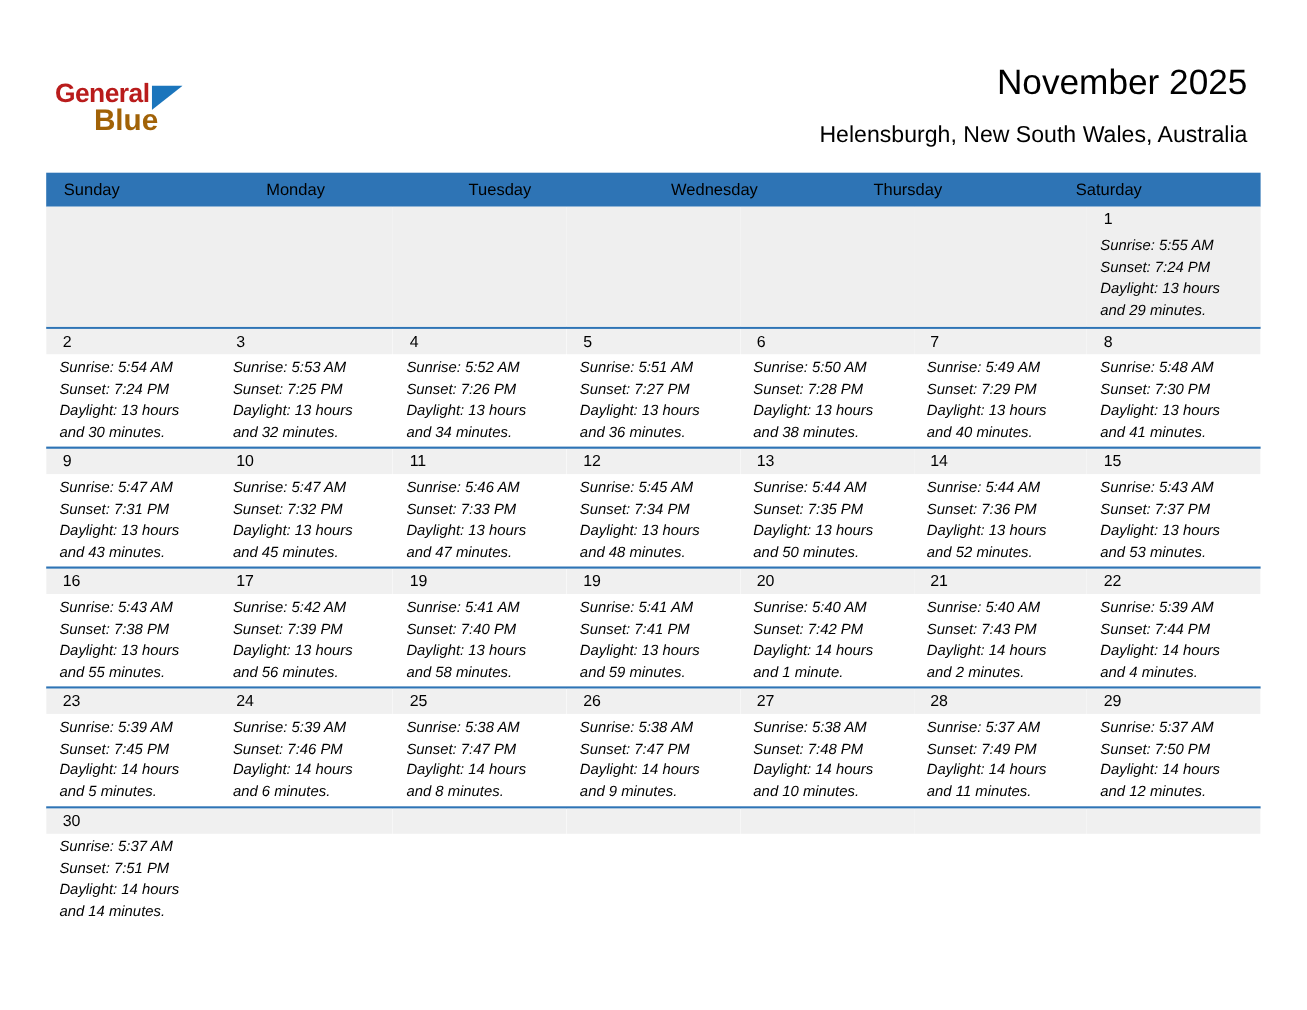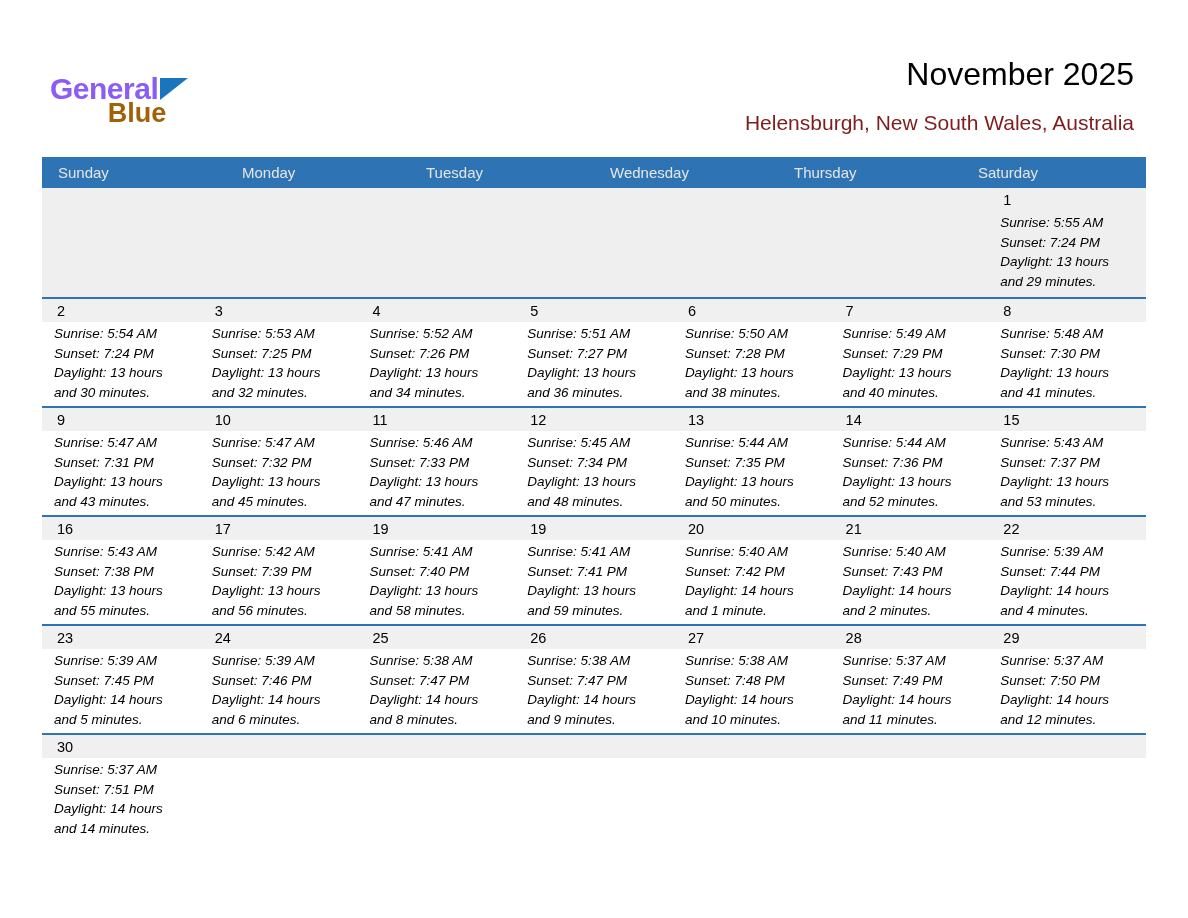--- a/index.html
+++ b/index.html
@@ -15,23 +15,23 @@
 
   
   .logo {
     position: absolute;
     left: 50px;
     top: 74px;
     line-height: 1;
   }
   .logo-row { display: flex; align-items: flex-start; }
   .logo-general {
-    font-size: 30px;
+    font-size: 24px;
     font-weight: 700;
-    color: #8b5cf6;
+    color: #b91c1c;
     letter-spacing: -0.5px;
   }
   .logo-triangle { margin-left: 2px; margin-top: 2px; }
   .logo-blue {
     font-size: 27px;
     font-weight: 700;
     color: #a16207;
     text-align: right;
     padding-right: 22px;
     margin-top: -4px;
@@ -44,39 +44,39 @@
     text-align: right;
   }
   .page-title {
     font-size: 32px;
     font-weight: 400;
     color: #000;
   }
   .page-subtitle {
     font-size: 21px;
     font-weight: 400;
-    color: #7f1d1d;
+    color: #000000;
     margin-top: 18px;
   }
 
   
   .calendar {
     position: absolute;
     left: 42px;
     top: 157px;
     width: 1104px;
   }
   .weekday-row {
     display: flex;
     background: #2e74b5;
     height: 31px;
   }
   .wd-cell {
     flex: 1 0 0;
-    color: #e5e5e5;
+    color: #000000;
     font-size: 15px;
     line-height: 31px;
     padding-left: 16px;
     white-space: nowrap;
     overflow: hidden;
   }
   .week {
     display: flex;
     height: 109px;
     background: #ffffff;

